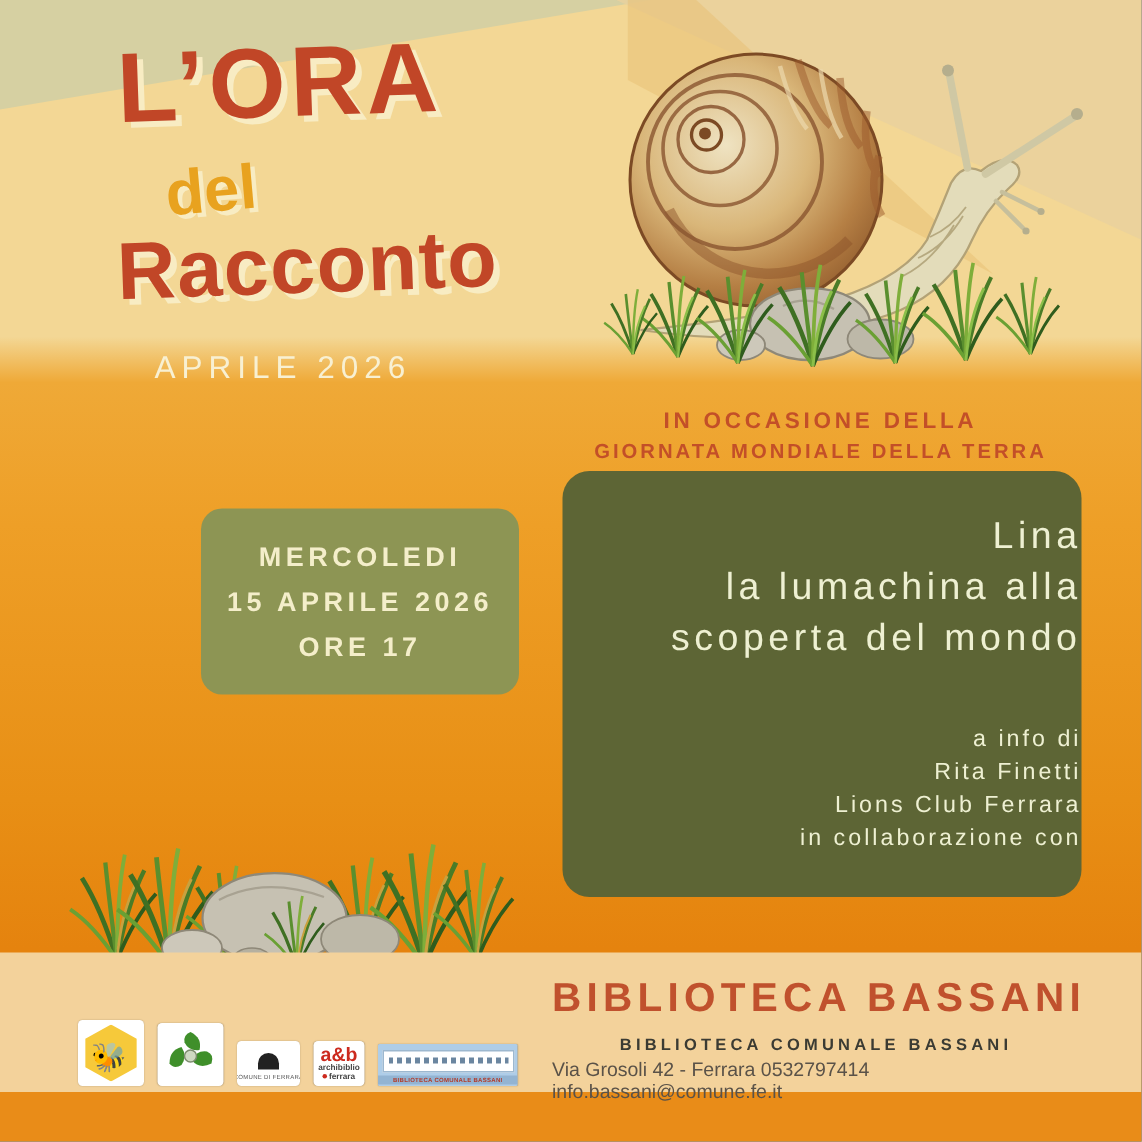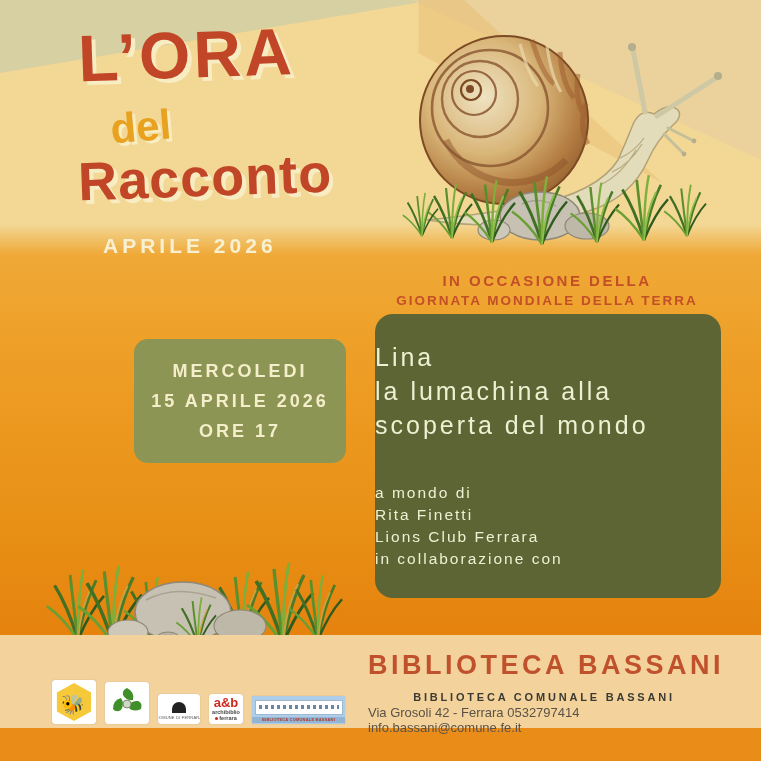--- a/index.html
+++ b/index.html
@@ -13,33 +13,33 @@
   .tan-corner{background:#e9d19d;clip-path:polygon(54% 0,100% 0,100% 21%);opacity:.85;}
   .diag-accent{background:#e7bd6e;clip-path:polygon(55% 0,61% 0,87% 24%,55% 7%);opacity:.45;}
 
   .title-block{position:absolute;left:78px;top:16px;color:#c14627;}
   .t1{font-size:66px;font-weight:bold;letter-spacing:3px;transform:rotate(-2deg);
       text-shadow:4px 4px 0 #f8ecc3;}
   .t2{font-size:42px;font-weight:bold;color:#e8a21f;margin:4px 0 0 32px;transform:rotate(-5deg);
       text-shadow:3px 3px 0 #f8ecc3;}
   .t3{font-size:54px;font-weight:bold;letter-spacing:1px;margin-top:2px;transform:rotate(-2deg);
       text-shadow:4px 4px 0 #f8ecc3;}
-  .month{position:absolute;left:103px;top:234px;font-size:21px;font-weight:bold;
+  .month{position:absolute;left:103px;top:234px;font-size:21px;font-weight:normal;
       letter-spacing:4px;color:#f8f0d2;}
 
   .occasion{position:absolute;left:372px;top:272px;width:350px;text-align:center;color:#c34f28;}
   .occ1{font-size:15px;font-weight:bold;letter-spacing:2.5px;}
   .occ2{font-size:13.5px;font-weight:bold;letter-spacing:2px;margin-top:4px;}
 
   .date-box{position:absolute;left:94px;top:339px;width:212px;height:124px;background:#8d9554;
       border-radius:14px;display:flex;flex-direction:column;justify-content:center;align-items:center;
       color:#f4eeca;font-weight:bold;font-size:18px;letter-spacing:3px;line-height:30px;text-align:center;margin-left:40px;}
 
   .event-box{position:absolute;left:375px;top:314px;width:346px;height:284px;background:#5d6535;
-      border-radius:18px;color:#eef0d2;text-align:left;}
+      border-radius:18px;color:#eef0d2;text-align:right;}
   .ev-title{margin-top:26px;font-size:25px;letter-spacing:3px;line-height:34px;font-weight:400;}
   .ev-credits{margin-top:40px;font-size:15.5px;letter-spacing:2px;line-height:22px;font-weight:400;}
 
   .footer-band{position:absolute;left:0;top:635px;width:761px;height:93px;background:#f3d29b;}
   .bottom-strip{position:absolute;left:0;top:728px;width:761px;height:33px;background:#e98c18;}
 
   .lib-name{position:absolute;left:368px;top:650px;width:352px;text-align:center;
       font-size:27px;font-weight:bold;letter-spacing:3.5px;color:#c0512d;white-space:nowrap;}
   .lib-sub{position:absolute;left:368px;top:691px;width:352px;text-align:center;
       font-size:11px;font-weight:bold;letter-spacing:2.8px;color:#3b3b33;white-space:nowrap;}
@@ -158,21 +158,21 @@
     <div>ORE 17</div>
   </div>
 
   <div class="event-box">
     <div class="ev-title">
       <div>Lina</div>
       <div>la lumachina alla</div>
       <div>scoperta del mondo</div>
     </div>
     <div class="ev-credits">
-      <div>a mondo di</div>
+      <div>a info di</div>
       <div>Rita Finetti</div>
       <div>Lions Club Ferrara</div>
       <div>in collaborazione con</div>
     </div>
   </div>
 
   <div class="grass-wrap">
     <svg width="345" height="155" viewBox="0 0 345 155">
       <defs>
         <g id="tuftB">

